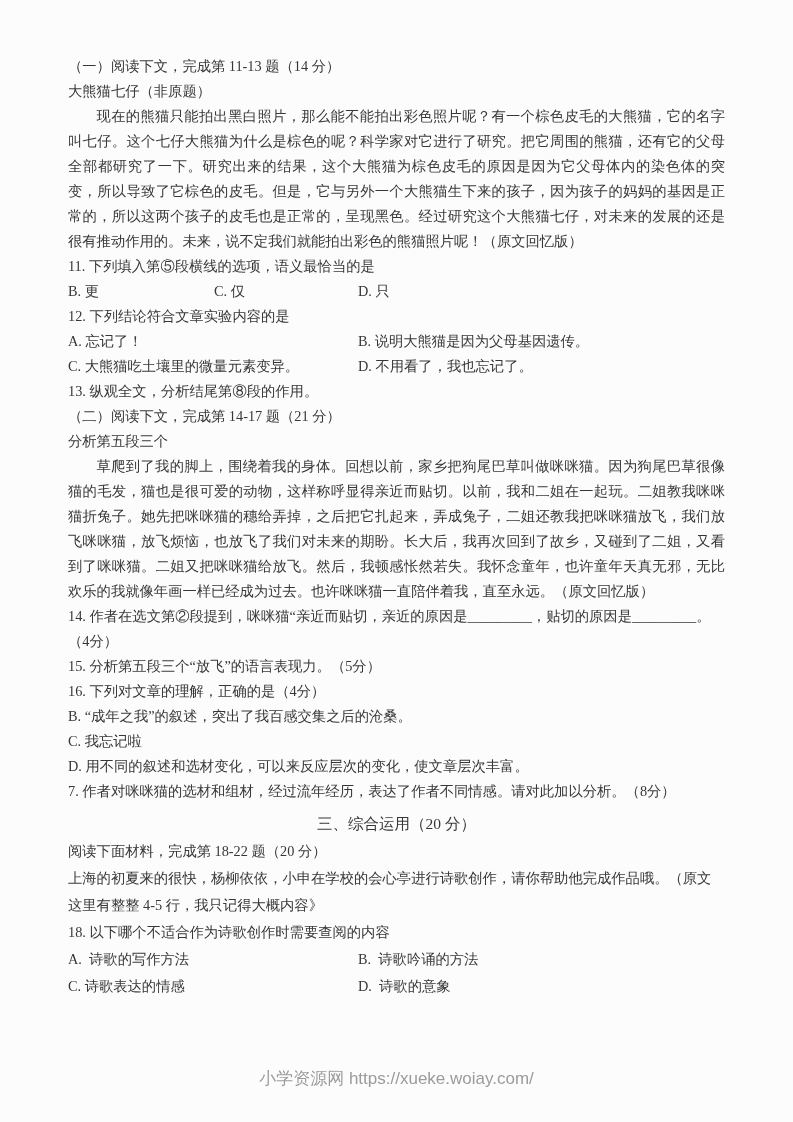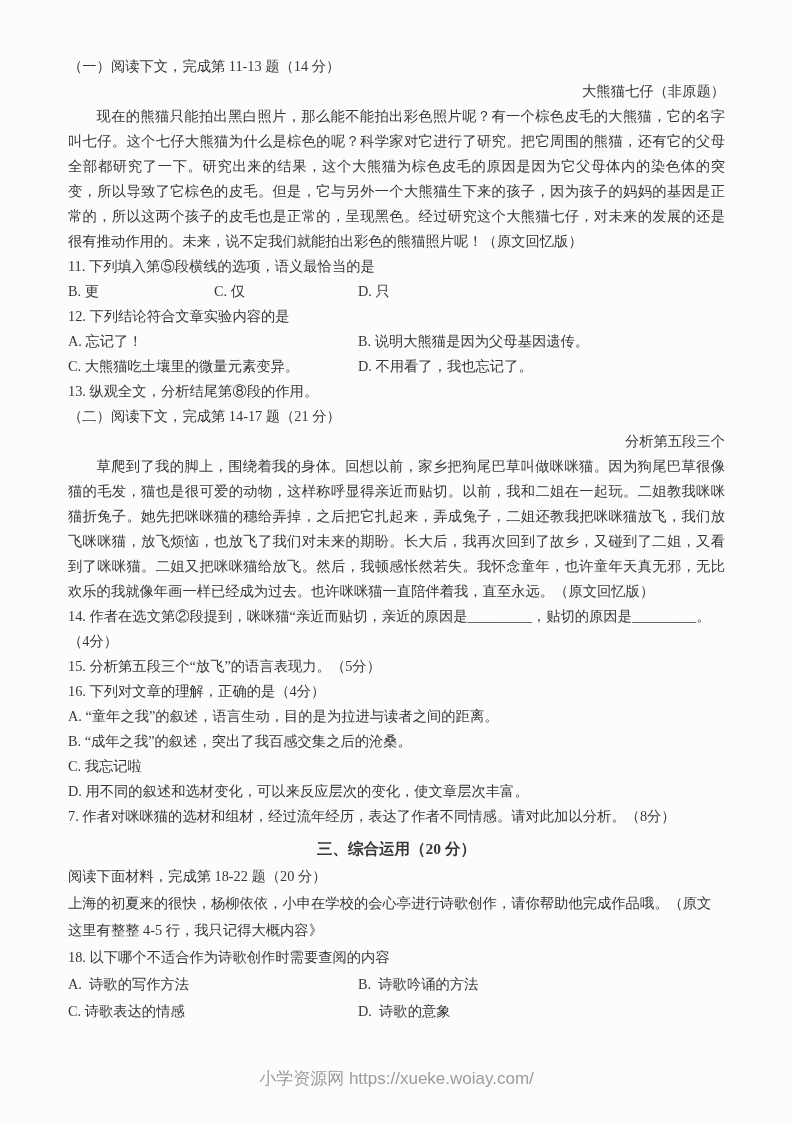--- a/index.html
+++ b/index.html
@@ -11,40 +11,40 @@
     background: #fcfcfc;
     box-sizing: border-box;
     padding: 54px 68px 0 68px;
     font-family: "Liberation Serif", "DejaVu Serif", serif;
     font-size: 14.3px;
     color: #373737;
     overflow: hidden;
   }
   .line { line-height: 25px; white-space: pre-wrap; }
   .nowrap { white-space: pre; }
-  .center { text-align: right; }
+  .center { text-align: left; }
   .para {
     line-height: 25px;
     text-align: justify;
     text-indent: 2em;
   }
   .opt-grid4 {
     display: grid;
     grid-template-columns: 146px 144px 140px auto;
     line-height: 25px;
   }
   .opt-grid2 {
     display: grid;
     grid-template-columns: 284px auto;
     line-height: 25px;
     gap: 6px;
   }
   .opt-grid4 > span, .opt-grid2 > span { white-space: pre-wrap; }
   .section-heading {
-    font-weight: bold;
+    font-weight: normal;
     text-align: center;
     font-size: 15.5px;
     line-height: 28px;
     margin-top: 6px;
   }
   .part3-line { line-height: 27px; white-space: pre-wrap; }
   .part3 .opt-grid2 { line-height: 27px; }
   .footer {
     position: absolute;
     left: 0;
@@ -88,21 +88,20 @@
   <div class="line">（二）阅读下文，完成第 14-17 题（21 分）</div>
   <div class="line center">分析第五段三个</div>
   <div class="para">草爬到了我的脚上，围绕着我的身体。回想以前，家乡把狗尾巴草叫做咪咪猫。因为狗尾巴草很像猫的毛发，猫也是很可爱的动物，这样称呼显得亲近而贴切。以前，我和二姐在一起玩。二姐教我咪咪猫折兔子。她先把咪咪猫的穗给弄掉，之后把它扎起来，弄成兔子，二姐还教我把咪咪猫放飞，我们放飞咪咪猫，放飞烦恼，也放飞了我们对未来的期盼。长大后，我再次回到了故乡，又碰到了二姐，又看到了咪咪猫。二姐又把咪咪猫给放飞。然后，我顿感怅然若失。我怀念童年，也许童年天真无邪，无比欢乐的我就像年画一样已经成为过去。也许咪咪猫一直陪伴着我，直至永远。（原文回忆版）</div>
 
   <div class="line nowrap">14. 作者在选文第②段提到，咪咪猫“亲近而贴切，亲近的原因是_________，贴切的原因是_________。</div>
   <div class="line">（4分）</div>
 
   <div class="line">15. 分析第五段三个“放飞”的语言表现力。（5分）</div>
 
   <div class="line">16. 下列对文章的理解，正确的是（4分）</div>
-  <div class="line">A. “童年之我”的叙述，语言生动，目的是为拉进与读者之间的距离。</div>
   <div class="line">B. “成年之我”的叙述，突出了我百感交集之后的沧桑。</div>
   <div class="line">C. 我忘记啦</div>
   <div class="line">D. 用不同的叙述和选材变化，可以来反应层次的变化，使文章层次丰富。</div>
 
   <div class="line">7. 作者对咪咪猫的选材和组材，经过流年经历，表达了作者不同情感。请对此加以分析。（8分）</div>
 
   <div class="part3">
     <div class="section-heading">三、综合运用（20 分）</div>
     <div class="part3-line">阅读下面材料，完成第 18-22 题（20 分）</div>
     <div class="part3-line">上海的初夏来的很快，杨柳依依，小申在学校的会心亭进行诗歌创作，请你帮助他完成作品哦。（原文这里有整整 4-5 行，我只记得大概内容》</div>

